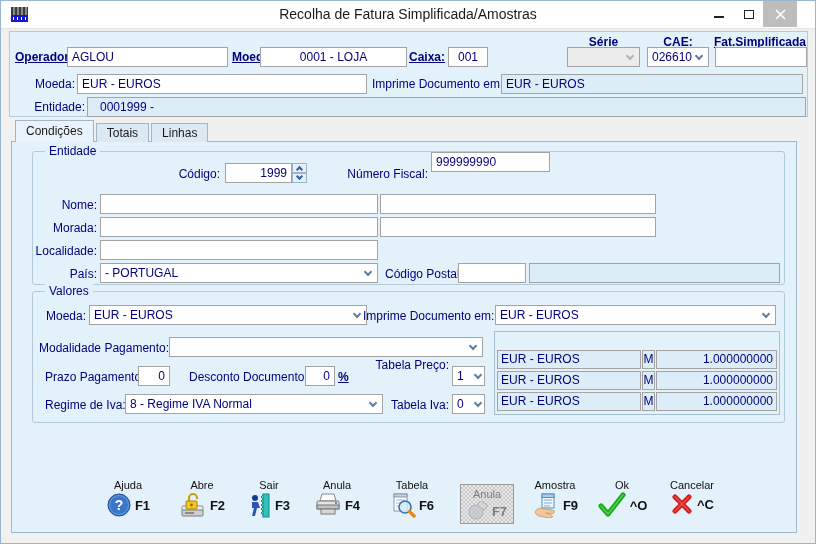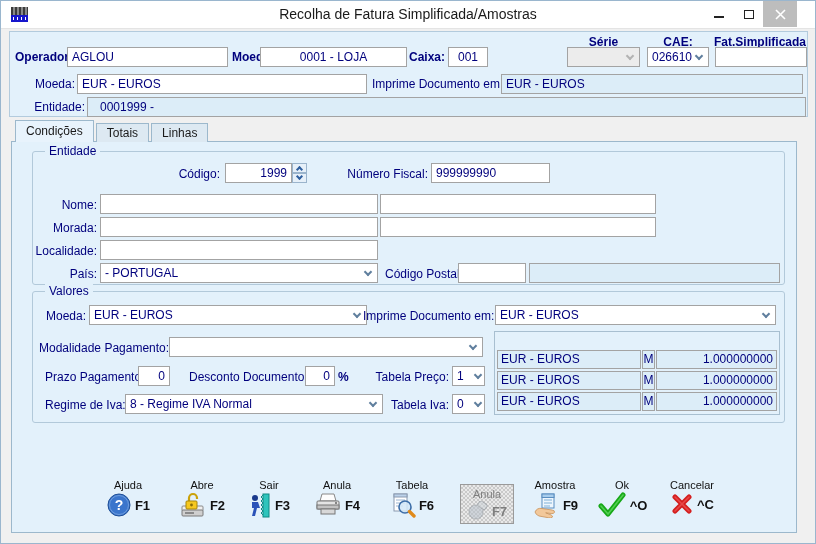--- a/index.html
+++ b/index.html
@@ -21,21 +21,21 @@
   .cap-btn { position:absolute; top:0; height:26px; display:flex; align-items:center;
              justify-content:center; cursor:default; }
   .btn-min { left:704px; width:28px; } .btn-max { left:734px; width:28px; }
   .btn-close { left:762px; width:34px; background:#bdbdbd; }
   .glyph-min { width:10px; height:2px; background:#222; margin-top:6px; }
   .glyph-max { width:10px; height:9px; border:1px solid #222; }
 
   
   .lbl { position:absolute; height:20px; line-height:20px; font-size:12px;
          color:#00007d; white-space:nowrap; }
-  .lbl.b { font-weight:bold; }
+  .lbl.b { font-weight:bold;text-decoration:underline; }
   .lbl.r { text-align:right; } .lbl.c { text-align:center; }
   .fld { position:absolute; height:20px; background:#fff; border:1px solid #a3a3a3;
          font-family:"Liberation Sans", sans-serif; font-size:12px; color:#00007d;
          padding:0 4px; line-height:18px; }
   input.fld { outline:none; }
   .ro { background:#dcedf8; }
   .combo { position:absolute; height:20px; background:#fff; border:1px solid #a3a3a3;
            display:flex; align-items:center; font-size:12px; color:#00007d; }
   .combo .val { flex:1; padding:0 4px; white-space:nowrap; overflow:hidden; }
   .combo .chev { width:6px; height:6px; border-right:2px solid #607f9e;
@@ -153,21 +153,21 @@
       <input class="fld" style="left: 192px; top: 11px; width: 67px; text-align: right;" value="1999">
       <div class="spinner" style="left:259px;top:11px">
         <div class="spin-btn spin-up">
             <span class="spin-chev"></span>
           </div>
         <div class="spin-btn spin-dn">
             <span class="spin-chev"></span>
           </div>
       </div>
       <div class="lbl r" style="left:300px;top:12px;width:95px">Número Fiscal:</div>
-      <input class="fld" style="left: 398px; top: 11px; width: 119px;" value="999999990">
+      <input class="fld" style="left: 398px; top: 0; width: 119px;" value="999999990">
 
       <div class="lbl r" style="left:0;top:43px;width:64px">Nome:</div>
       <input class="fld" style="left: 67px; top: 42px; width: 278px;">
       <input class="fld" style="left: 347px; top: 42px; width: 276px;">
 
       <div class="lbl r" style="left:0;top:66px;width:64px">Morada:</div>
       <input class="fld" style="left: 67px; top: 65px; width: 278px;">
       <input class="fld" style="left: 347px; top: 65px; width: 276px;">
 
       <div class="lbl r" style="left:0;top:89px;width:64px">Localidade:</div>
@@ -201,21 +201,21 @@
       <div class="combo" style="left:136px;top:45px;width:314px">
         <span class="val"></span>
         <span class="chev"></span>
       </div>
 
       <div class="lbl r" style="left:12px;top:75px;width:88px">Prazo Pagamento:</div>
       <input class="fld" style="left: 105px; top: 74px; width: 32px; text-align: right;" value="0">
       <div class="lbl r" style="left:156px;top:75px;width:112px">Desconto Documento:</div>
       <input class="fld" style="left: 272px; top: 74px; width: 30px; text-align: right;" value="0">
       <div class="lbl b" style="left:305px;top:75px">%</div>
-      <div class="lbl r" style="left:342px;top:75px;width:74px">Tabela Preço:</div>
+      <div class="lbl r" style="left:342px;top:63px;width:74px">Tabela Preço:</div>
       <div class="combo" style="left:419px;top:74px;width:33px">
         <span class="val">1</span>
         <span class="chev" style="margin-right:3px"></span>
       </div>
 
       <div class="lbl r" style="left:12px;top:103px;width:76px">Regime de Iva:</div>
       <div class="combo" style="left:92px;top:102px;width:258px">
         <span class="val">8 - Regime IVA Normal</span>
         <span class="chev"></span>
       </div>

